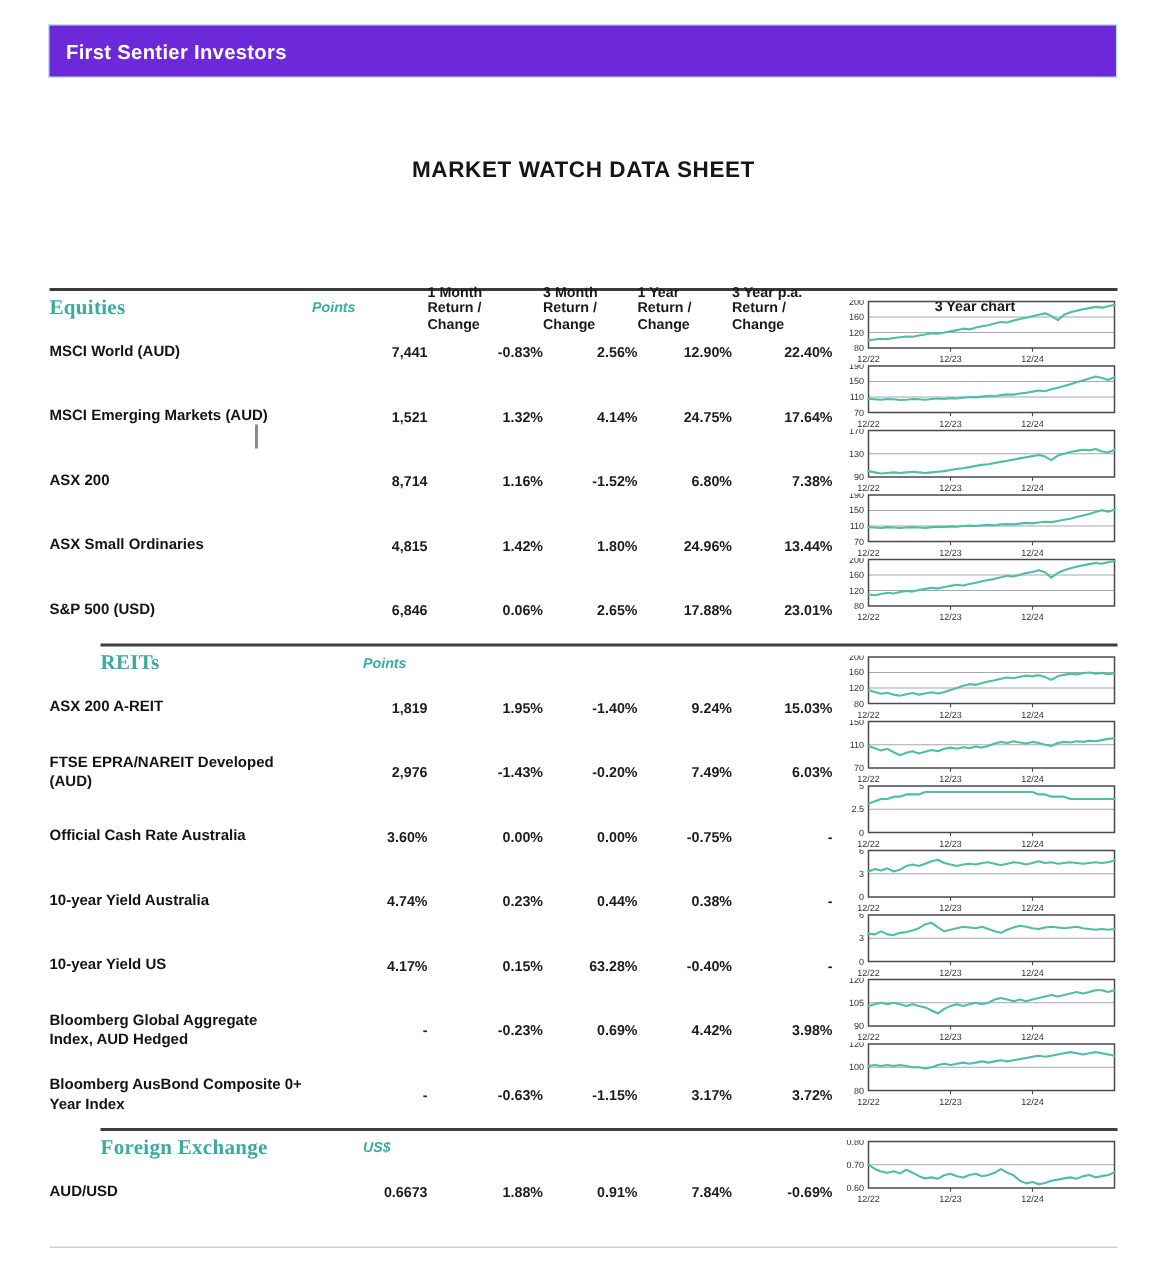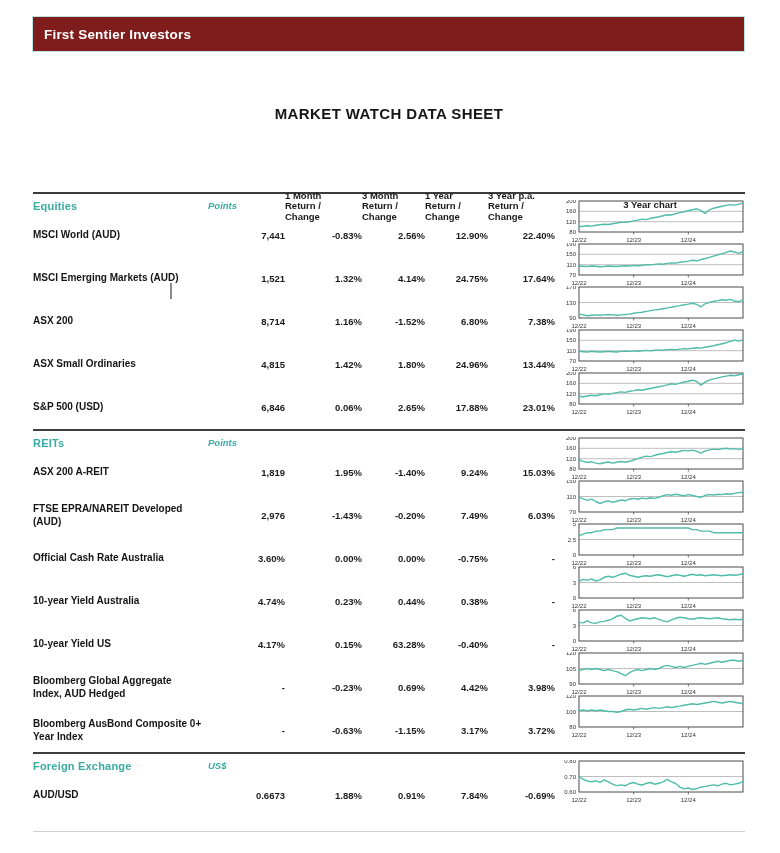--- a/index.html
+++ b/index.html
@@ -3,21 +3,21 @@
 <meta charset="utf-8">
 <style>
   html,body{margin:0;padding:0;}
   body{
     width:780px;height:853px;background:#ffffff;position:relative;
     font-family:"Liberation Sans","DejaVu Sans",sans-serif;color:#1e1e1e;
     -webkit-font-smoothing:antialiased;overflow:hidden;
   }
   .brand-bar{
     position:absolute;left:33px;top:17px;width:711px;height:34px;
-    background:#7f1d1d;display:flex;align-items:center;
+    background:#6d28d9;display:flex;align-items:center;
     box-shadow:0 0 0 1px #bfe3e1;
   }
   .brand-bar .brand-label{
     color:#ffffff;font-weight:bold;font-size:13.5px;padding-left:11px;letter-spacing:.2px;
   }
   .doc-title{
     position:absolute;left:33px;top:105px;width:712px;text-align:center;
     font-size:15px;font-weight:bold;letter-spacing:.4px;color:#161616;
   }
   .mw-table{
@@ -28,23 +28,23 @@
     grid-template-columns:175px 77px 77px 63px 63px 67px 190px;
     align-items:center;
   }
   .hdr-row{height:40px;border-bottom:2.5px solid #3c3c3c;align-items:end;}
   .hdr-cell{
     font-size:9.5px;font-weight:bold;line-height:1.12;text-align:left;
     white-space:pre-line;padding-bottom:4px;color:#1a1a1a;
   }
   .hdr-chart{text-align:center;padding-bottom:16px;margin-top:48px;}
   .section-row{height:20px;}
-  .section-row.with-top{border-top:2px solid #3f3f3f;}
+  .section-row.with-top{border-top:2px solid #3f3f3f;margin-left:34px;}
   .section-label{
-    font-size:11px;font-weight:bold;color:#3aaba3;letter-spacing:.2px;padding-top:3px;
+    font-size:14px;font-weight:bold;color:#3aaba3;letter-spacing:.2px;padding-top:3px;font-family:Liberation Serif, serif;
   }
   .section-unit{
     font-size:9.5px;font-weight:bold;font-style:italic;color:#3aaba3;
     padding-top:3px;
   }
   .data-row{height:43px;}
   .cell-name{font-size:10px;font-weight:bold;line-height:1.25;color:#141414;padding-right:6px;}
   .cell-num{font-size:9.5px;font-weight:600;text-align:right;color:#1c1c1c;}
   .chart-cell{height:43px;overflow:visible;position:relative;}
   .chart-cell svg{display:block;margin-top:-14px;}

